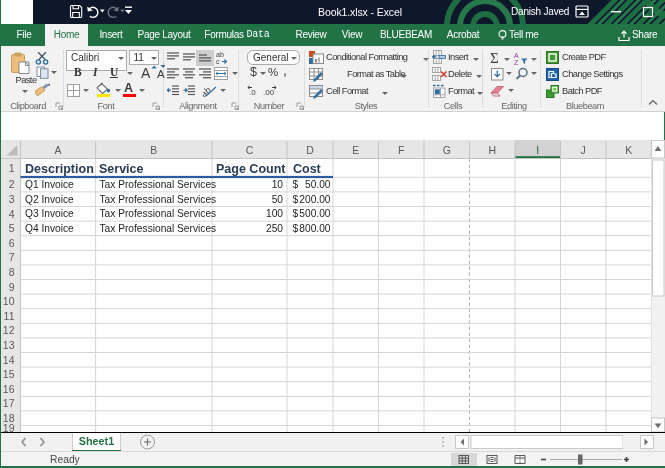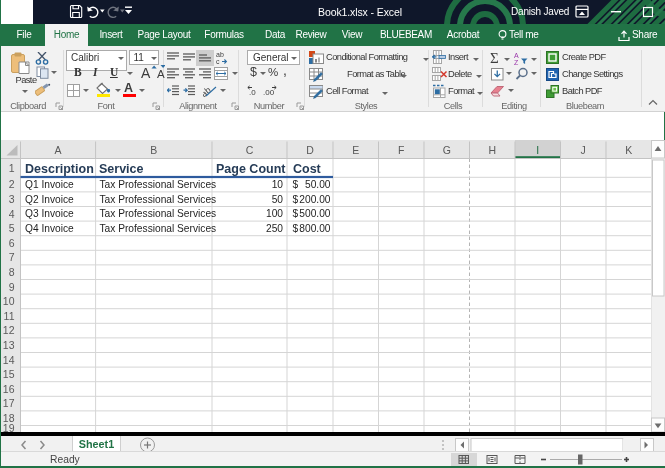--- a/index.html
+++ b/index.html
@@ -23,21 +23,21 @@
 .launch svg { display:block; }
 .combo { position:absolute; background:#fff; border:1px solid #ababab; font-size:10px; color:#333; }
 .dd { display:inline-block; width:0; height:0; border-left:3px solid transparent; border-right:3px solid transparent; border-top:3.6px solid #666; vertical-align:middle; }
 .ic { position:absolute; }
 .rbtxt { position:absolute; font-size:9.3px; letter-spacing:-0.55px; color:#333; white-space:nowrap; }
 
 #fbar { position:absolute; left:0; top:112px; width:665px; height:28px; background:#f2f2f2; border-bottom:1px solid #d0d0d0; }
 #namebox { position:absolute; left:4px; top:6.5px; width:73px; height:18px; background:#fff; border:1px solid #e0e0e0; font-size:10.5px; color:#222; line-height:17px; padding-left:5px; }
 #finput { position:absolute; left:177px; top:6.5px; width:484px; height:18px; background:#fff; border:1px solid #e0e0e0; }
 
-#tabbar { position:absolute; left:0; top:432px; width:665px; height:18.5px; background:#f1f1f1; border-top:4px solid #000000; }
+#tabbar { position:absolute; left:0; top:432px; width:665px; height:18.5px; background:#f1f1f1; border-top:1px solid #000000; }
 #statusbar { position:absolute; left:0; top:450.5px; width:665px; height:15.5px; background:#f3f3f3; border-top:1px solid #d9d9d9; font-size:10.3px; color:#444; }
 #greenline { position:absolute; left:0; top:466px; width:665px; height:2px; background:#217346; }
 .sbtn { position:absolute; top:1.5px; width:26px; height:13px; }
 </style>
 </head>
 <body>
 <div id="win">
 
 <div id="titlebar">
   <svg width="665" height="24" style="position:absolute;left:0;top:0">
@@ -104,21 +104,21 @@
   <div class="t abs" style="left:285px;top:6px;">Book1.xlsx - Excel</div>
   <div class="t abs" style="left:478px;top:6px;font-size:10px;letter-spacing:-0.2px;">Danish Javed</div>
 </div>
 
 <div id="tabs">
   <div class="tab" style="left:8px;width:30px;">File</div>
   <div class="tab active" style="left:44px;width:43px;">Home</div>
   <div class="tab" style="left:91px;width:38px;">Insert</div>
   <div class="tab" style="left:132px;width:62px;">Page Layout</div>
   <div class="tab" style="left:197px;width:52px;">Formulas</div>
-  <div class="tab" style="left:258px;width:32px;">Data</div>
+  <div class="tab" style="left:241px;width:32px;font-family:Liberation Mono, monospace;">Data</div>
   <div class="tab" style="left:289px;width:42px;">Review</div>
   <div class="tab" style="left:334px;width:34px;">View</div>
   <div class="tab" style="left:374px;width:62px;">BLUEBEAM</div>
   <div class="tab" style="left:439px;width:46px;">Acrobat</div>
   <svg width="12" height="13" style="position:absolute;left:496px;top:5px">
     <circle cx="5.5" cy="5" r="3.4" fill="none" stroke="#fff" stroke-width="1.1"></circle>
     <line x1="4.2" y1="8.2" x2="6.8" y2="8.2" stroke="#fff" stroke-width="1.1"></line>
     <line x1="4.5" y1="10" x2="6.5" y2="10" stroke="#fff" stroke-width="1.1"></line>
   </svg>
   <div class="tab" style="left:508px;width:40px;text-align:left;">Tell me</div>
@@ -286,21 +286,21 @@
       <line x1="5" y1="9.5" x2="12" y2="9.5" stroke="#5a5a5a" stroke-width="1.2"></line>
       <line x1="5" y1="3.8" x2="12" y2="3.8" stroke="#5a5a5a" stroke-width="1.2"></line>
       <line x1="5" y1="6.6" x2="12" y2="6.6" stroke="#5a5a5a" stroke-width="1.2"></line>
       <path d="M0.5 5.2 l3.5 0 m-1.6-1.8 l1.8 1.8 l-1.8 1.8" stroke="#2d6da3" fill="none" stroke-width="1.2"></path>
     </svg>
 <svg class="ic" style="left:202px;top:37px" width="15" height="14">
       <text x="0" y="12" font-size="9" fill="#3c3c3c" transform="rotate(-40 4 12)">ab</text>
       <line x1="3" y1="13" x2="13" y2="4" stroke="#2d6da3" stroke-width="1.1"></line>
     </svg>
 <div class="dd" style="position:absolute;left:219px;top:43px;"></div>
-<div class="combo" style="left:246px;top:4px;width:53px;height:15px;padding:1px 0 0 5px;">General</div>
+<div class="combo" style="left:246px;top:4px;width:53px;height:15px;padding:1px 0 0 5px;border-radius:6px;">General</div>
 <div class="dd" style="position:absolute;left:290px;top:11px;"></div>
 <div class="rbtxt" style="left:249px;top:19px;font-size:12.5px;color:#3c3c3c;">$</div>
 <div class="dd" style="position:absolute;left:259px;top:26px;"></div>
 <div class="rbtxt" style="left:267px;top:20px;font-size:11.5px;color:#3c3c3c;">%</div>
 <div class="rbtxt" style="left:282px;top:16px;font-size:14px;color:#3c3c3c;">,</div>
 <svg class="ic" style="left:245px;top:38px" width="34" height="12">
       <path d="M6 3.5 l-4 0 m1.6-1.6 l-1.8 1.6 l1.8 1.6" stroke="#3c3c3c" fill="none"></path>
       <text x="3" y="10.5" font-size="8" fill="#3c3c3c">.0</text>
       <text x="17" y="10.5" font-size="8" fill="#3c3c3c">.00</text>
       <path d="M26 3.5 l4 0 m-1.6-1.6 l1.8 1.6 l-1.8 1.6" stroke="#3c3c3c" fill="none"></path>

